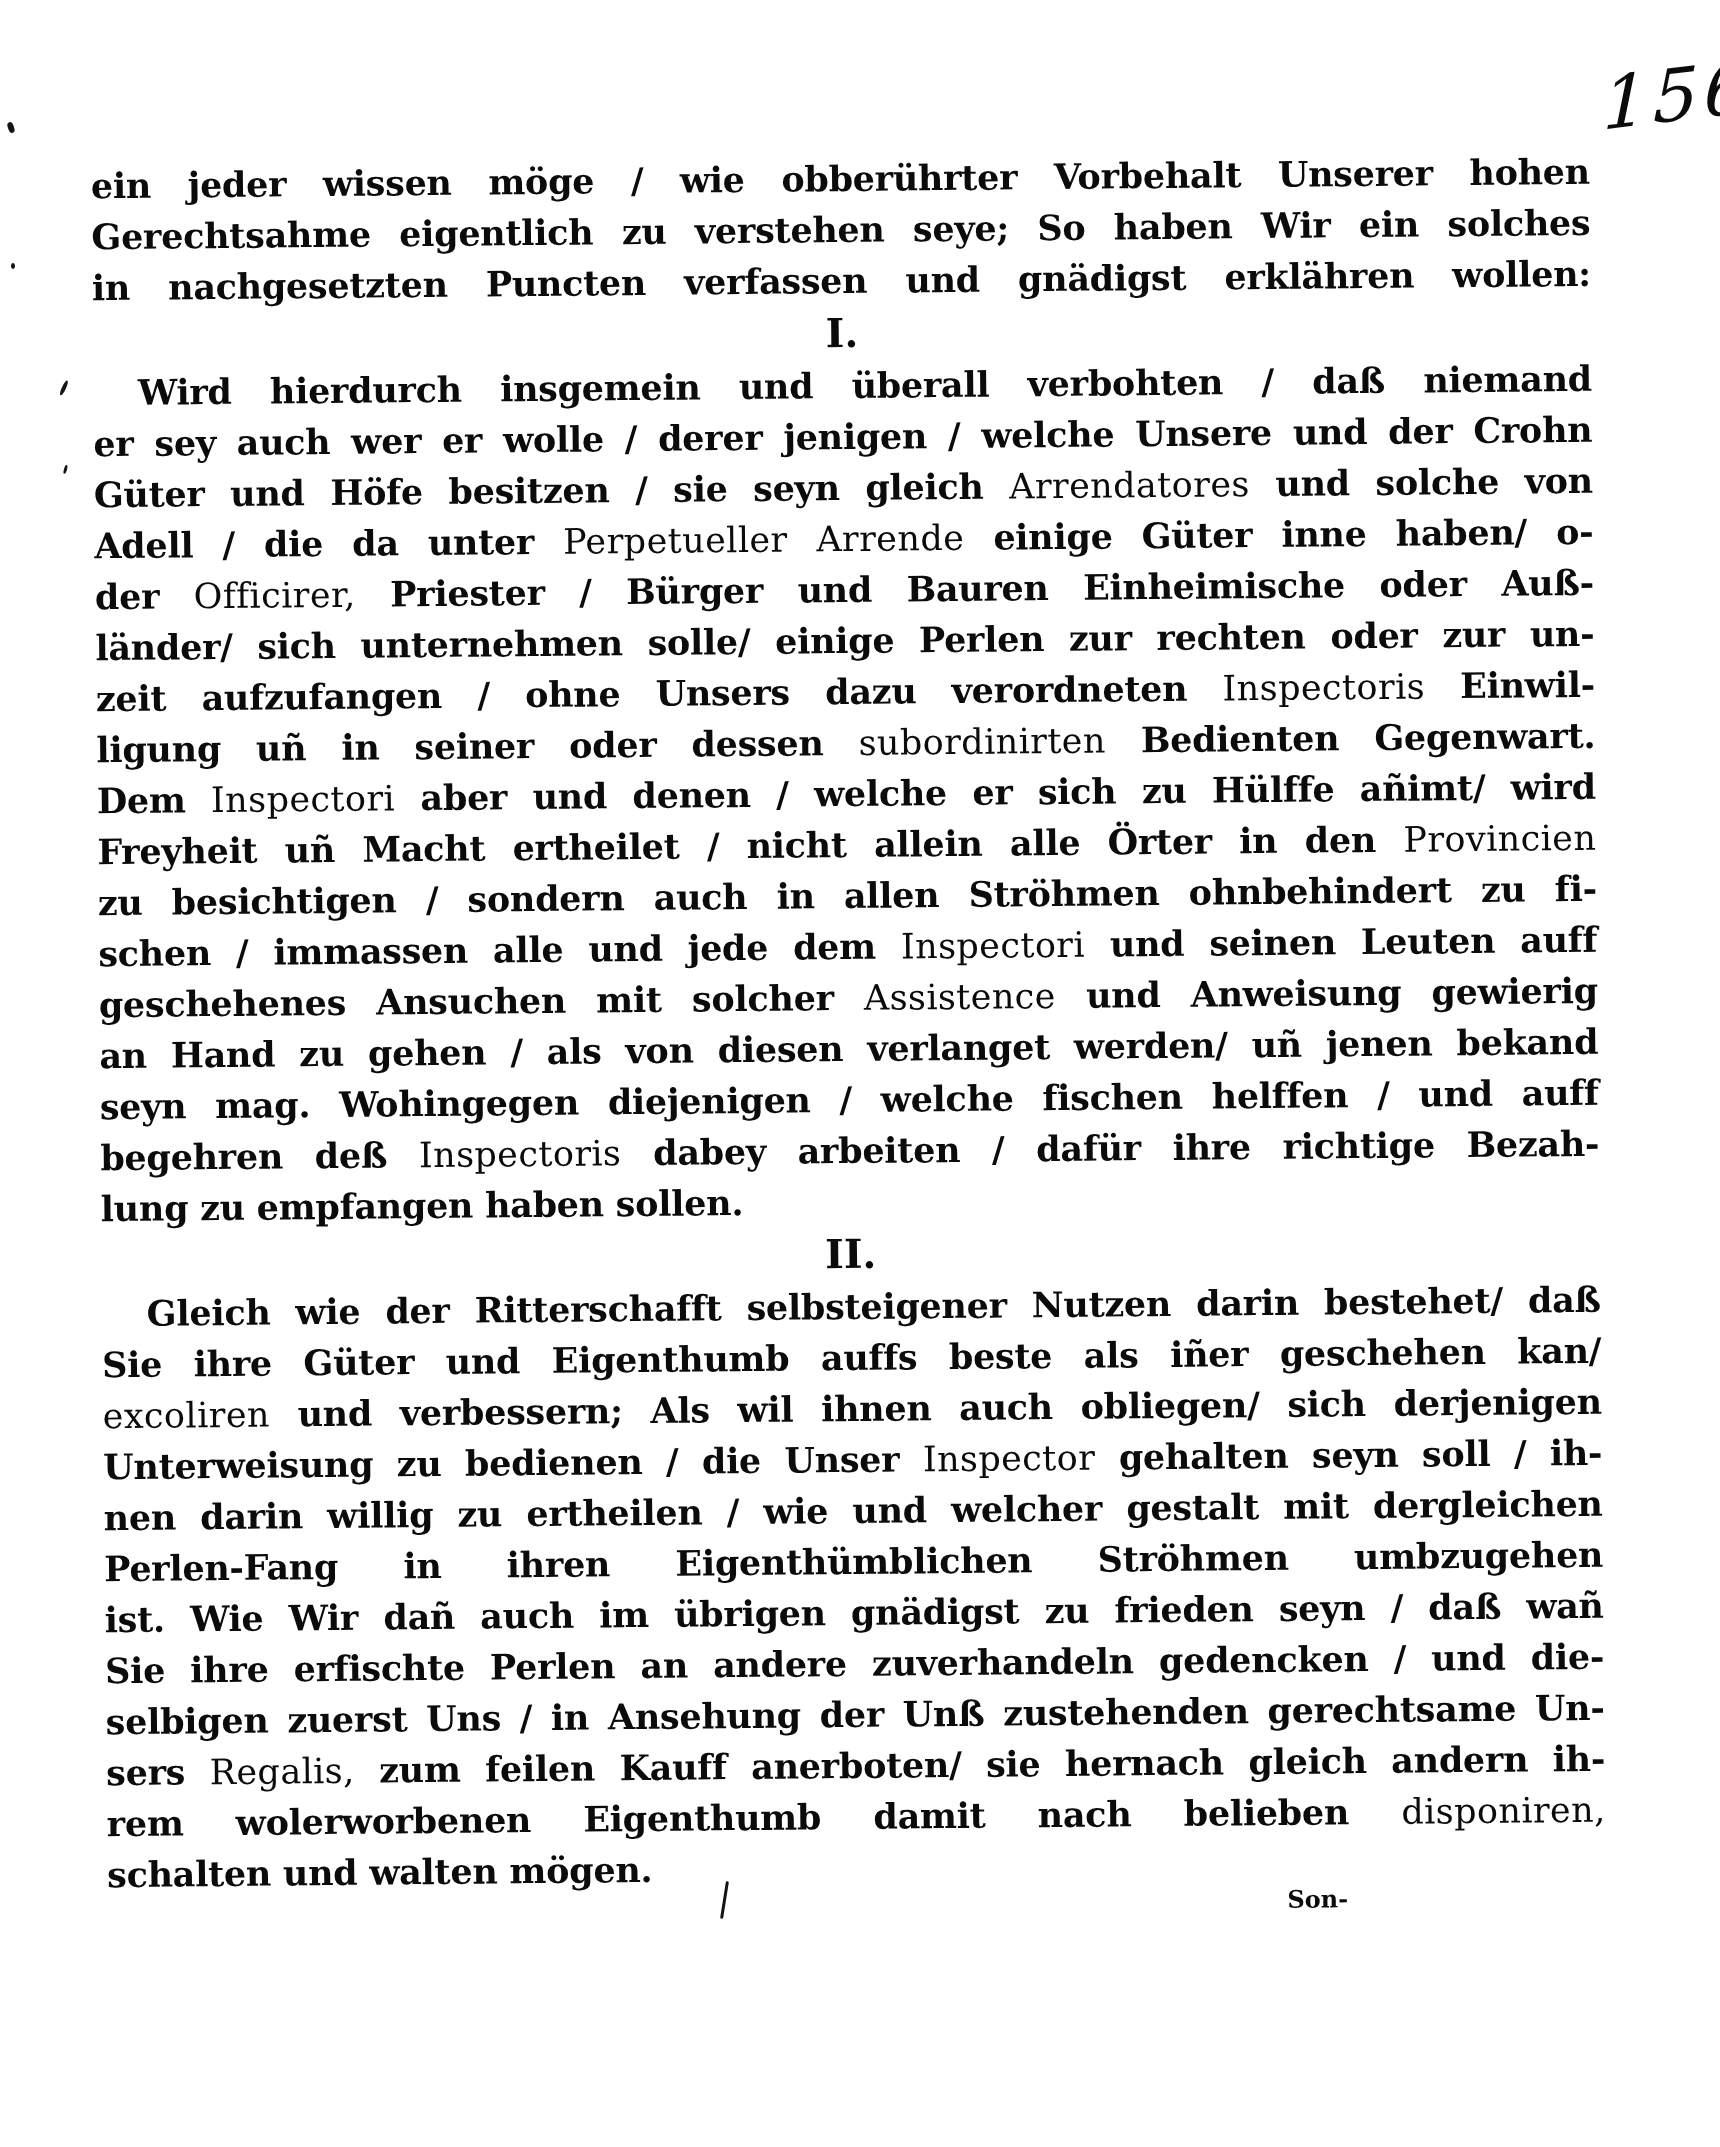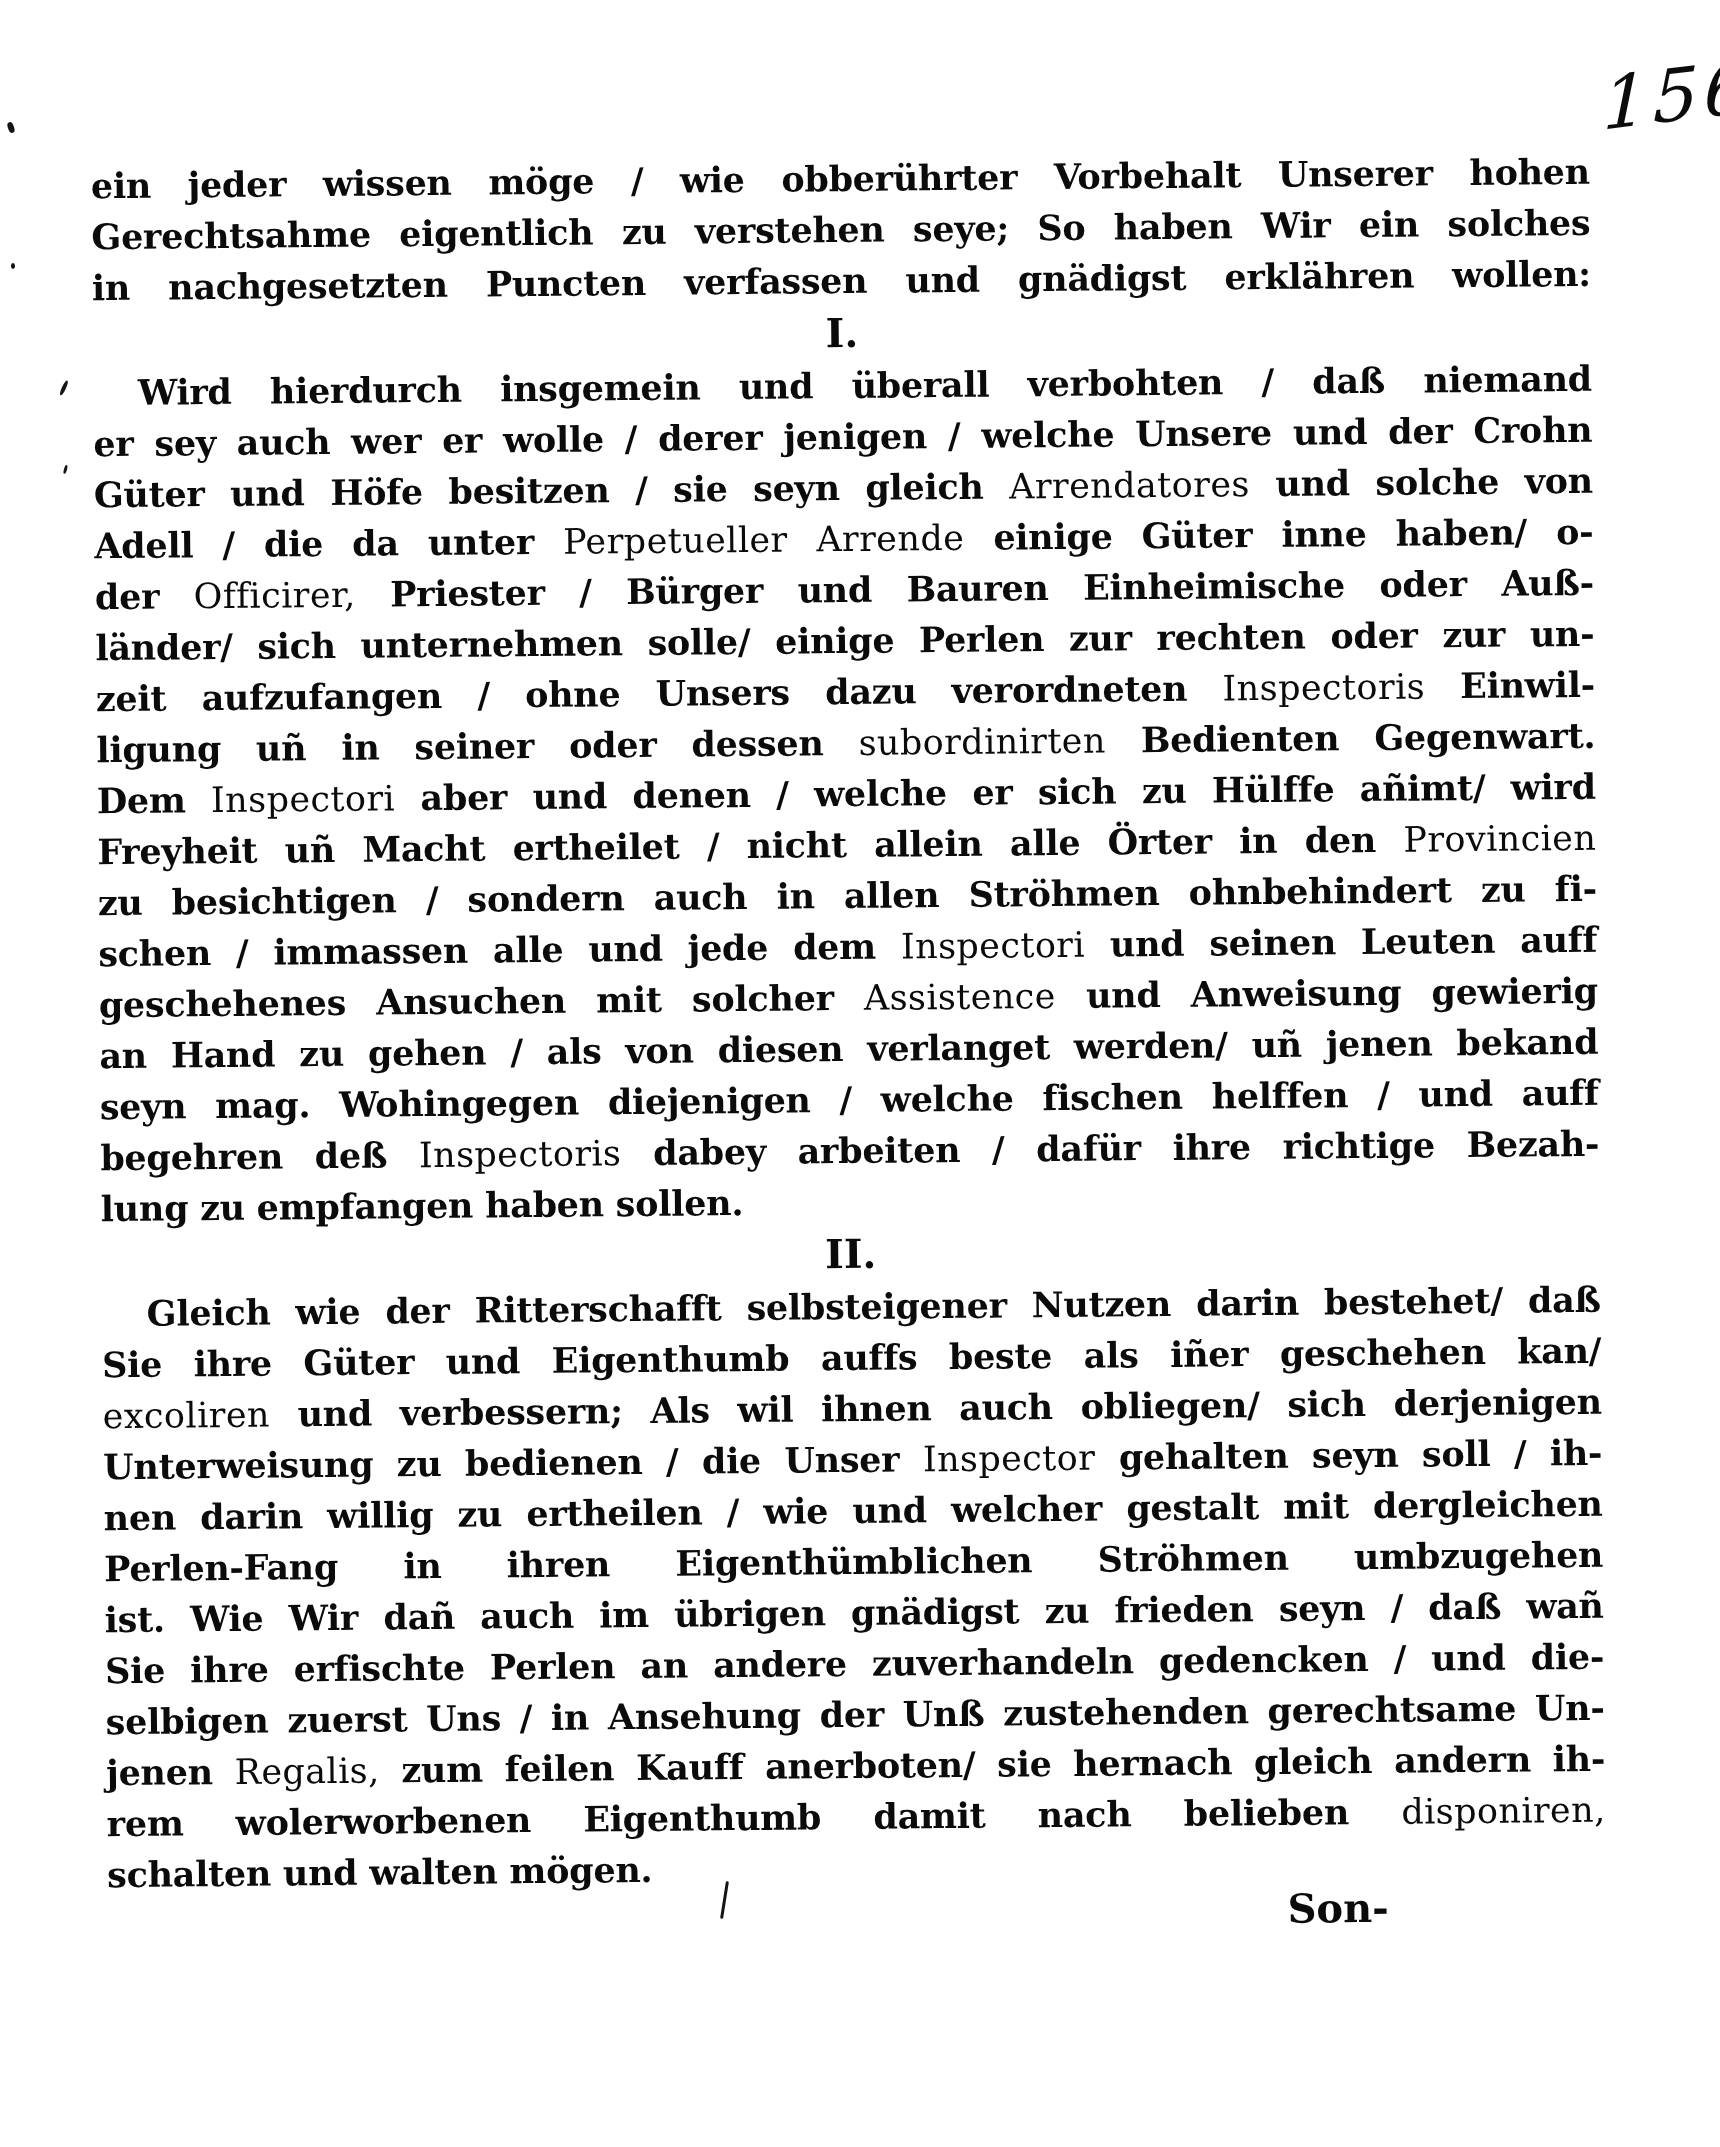--- a/index.html
+++ b/index.html
@@ -50,21 +50,21 @@
   .heading {
     text-align: center;
     font-size: 40px;
     font-weight: 700;
     line-height: 54px;
     height: 54px;
   }
   .catchword {
     position: absolute;
     left: 1180px; top: 1736px;
-    font-size: 40px;
+    font-size: 24px;
     font-weight: 700;
   }
   .speck {
     position: absolute;
     background: #141414;
     border-radius: 45%;
   }
   .speck.s1 { left: 7.7px;   top: 122px;  width: 6px;  height: 11.2px; transform: rotate(-20deg); }
   .speck.s2 { left: 11.2px;  top: 263px;  width: 4.3px;  height: 6px; }
   .speck.s3 { left: 62px;  top: 380px;  width: 4.3px;  height: 15.5px; transform: rotate(25deg); }
@@ -109,21 +109,21 @@
       <div class="para">
         <div class="line ind"><span class="fraktur">Gleich wie der Ritterschafft selbsteigener Nutzen darin bestehet/ daß</span></div>
         <div class="line"><span class="fraktur">Sie ihre Güter und Eigenthumb auffs beste als iñer geschehen kan/</span></div>
         <div class="line"><span class="antiqua">excoliren</span><span class="fraktur"> und verbessern; Als wil ihnen auch obliegen/ sich derjenigen</span></div>
         <div class="line"><span class="fraktur">Unterweisung zu bedienen / die Unser </span><span class="antiqua">Inspector</span><span class="fraktur"> gehalten seyn soll / ih-</span></div>
         <div class="line"><span class="fraktur">nen darin willig zu ertheilen / wie und welcher gestalt mit dergleichen</span></div>
         <div class="line"><span class="fraktur">Perlen-Fang in ihren Eigenthümblichen Ströhmen umbzugehen</span></div>
         <div class="line"><span class="fraktur">ist. Wie Wir dañ auch im übrigen gnädigst zu frieden seyn / daß wañ</span></div>
         <div class="line"><span class="fraktur">Sie ihre erfischte Perlen an andere zuverhandeln gedencken / und die-</span></div>
         <div class="line"><span class="fraktur">selbigen zuerst Uns / in Ansehung der Unß zustehenden gerechtsame Un-</span></div>
-        <div class="line"><span class="fraktur">jenen </span><span class="antiqua">Regalis,</span><span class="fraktur"> zum feilen Kauff anerboten/ sie hernach gleich andern ih-</span></div>
+        <div class="line"><span class="fraktur">sers </span><span class="antiqua">Regalis,</span><span class="fraktur"> zum feilen Kauff anerboten/ sie hernach gleich andern ih-</span></div>
         <div class="line"><span class="fraktur">rem wolerworbenen Eigenthumb damit nach belieben </span><span class="antiqua">disponiren,</span></div>
         <div class="line nojust"><span class="fraktur">schalten und walten mögen.</span></div>
       </div>
       <div class="catchword">Son-</div>
   </div>
 
   <div class="speck s1"></div>
   <div class="speck s2"></div>
   <div class="speck s3"></div>
   <div class="speck s4"></div>

